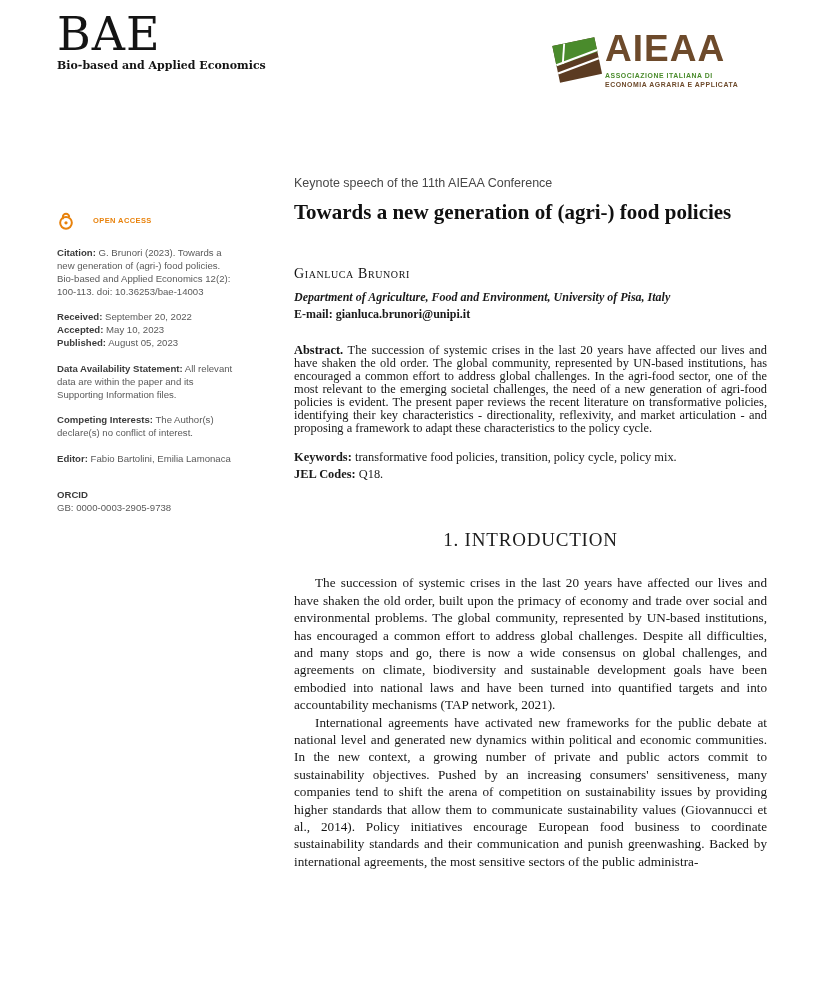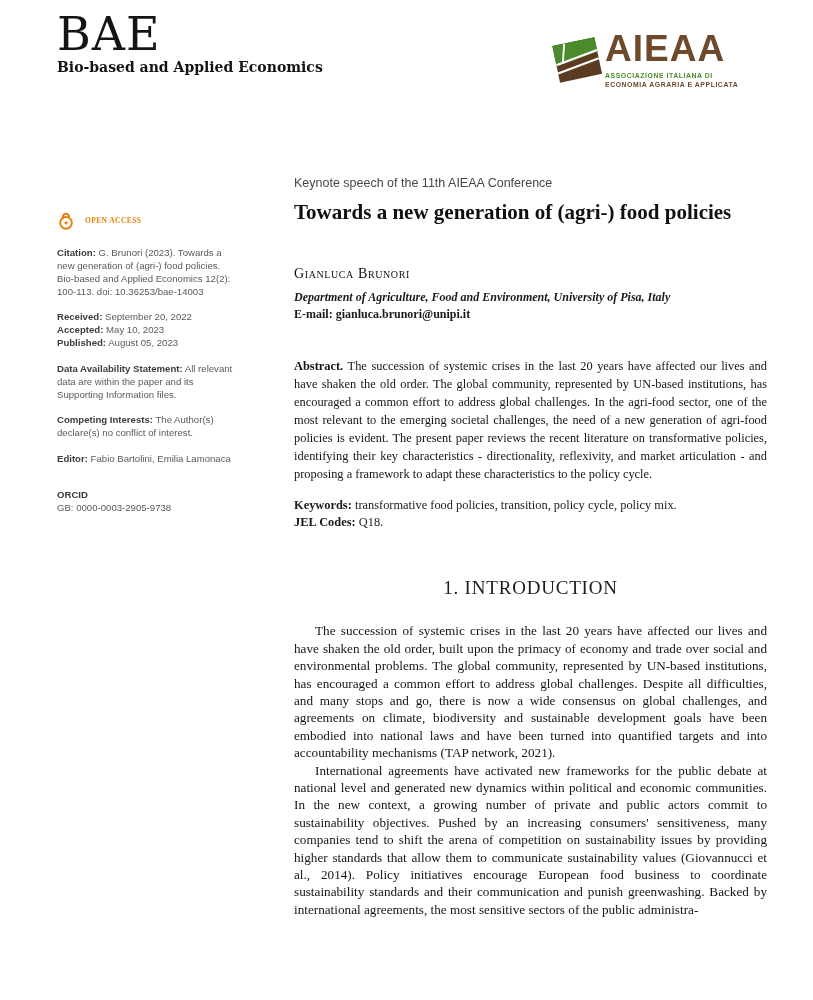--- a/index.html
+++ b/index.html
@@ -14,41 +14,41 @@
 
   
   .bae-logo { position: absolute; left: 57px; top: 10px; }
   .bae-mark {
     font-family: "DejaVu Serif", serif;
     font-size: 46px; line-height: 1.05; color: #141414;
     letter-spacing: 1px; font-weight: 400;
   }
   .bae-sub {
     font-family: "DejaVu Serif", serif;
-    font-size: 14px; font-weight: 700; color: #141414; margin-top: 1px;
+    font-size: 11px; font-weight: 700; color: #141414; margin-top: 1px;
   }
 
   .aieaa { position: absolute; left: 549px; top: 30px; display: flex; align-items: flex-start; }
   .aieaa-icon { width: 56px; height: 58px; flex: 0 0 auto; }
   .aieaa-name {
     font-family: "Liberation Sans", sans-serif;
     font-weight: 700; font-size: 37px; line-height: 1; color: #6d4a2b;
     letter-spacing: 1px;
   }
   .aieaa-sub { font-family: "Liberation Sans", sans-serif; font-weight: 700; font-size: 6.9px; letter-spacing: 0.55px; margin-top: 4px; line-height: 1.35; }
   .aieaa-sub .ln1 { color: #4a8b2c; }
   .aieaa-sub .ln2 { color: #6d4a2b; }
 
   
   .sidebar {
     position: absolute; left: 57px; top: 212px; width: 180px;
     font-family: "Liberation Sans", sans-serif;
     font-size: 9.6px; line-height: 1.34; color: #5a5a5a;
   }
-  .oa-row { display: flex; align-items: center; gap: 10px; margin-bottom: 17px; font-family: Liberation Serif, serif; }
+  .oa-row { display: flex; align-items: center; gap: 18px; margin-bottom: 17px; }
   .oa-icon { width: 18px; height: 18px; flex: 0 0 auto; }
   .oa-text { color: #e8820c; font-weight: 700; font-size: 7.5px; letter-spacing: 0.4px; }
   .sb-block { margin-bottom: 13px; }
   .sb-label { font-weight: 700; color: #3c3c3c; }
   .sb-gap { height: 10px; }
   .orcid-id { color: #5a5a5a; }
 
   
   .main { position: absolute; left: 294px; top: 176px; width: 473px; }
   .kicker {
@@ -61,21 +61,21 @@
   }
   .author {
     font-variant: small-caps; font-size: 14px; letter-spacing: 0.6px;
     color: #111; margin-bottom: 7px;
   }
   .affiliation { font-size: 12px; font-weight: 700; font-style: italic; line-height: 1.4; }
   .email-line { font-size: 12px; font-weight: 700; line-height: 1.4; }
   .email-line .email-value { font-style: normal; }
 
   .abstract {
-    margin-top: 35px; font-size: 12.4px; line-height: 18px;
+    margin-top: 22px; font-size: 12.4px; line-height: 13px;
     text-align: justify; color: #151515;
   }
   .lead { font-weight: 700; }
   .keywords { margin-top: 14px; font-size: 12.4px; line-height: 16.4px; text-align: justify; }
 
   .section-heading {
     text-align: center; font-size: 19px; letter-spacing: 0.8px;
     color: #1c1c1c; margin-top: 47px; margin-bottom: 23px;
   }
   .body-para {

